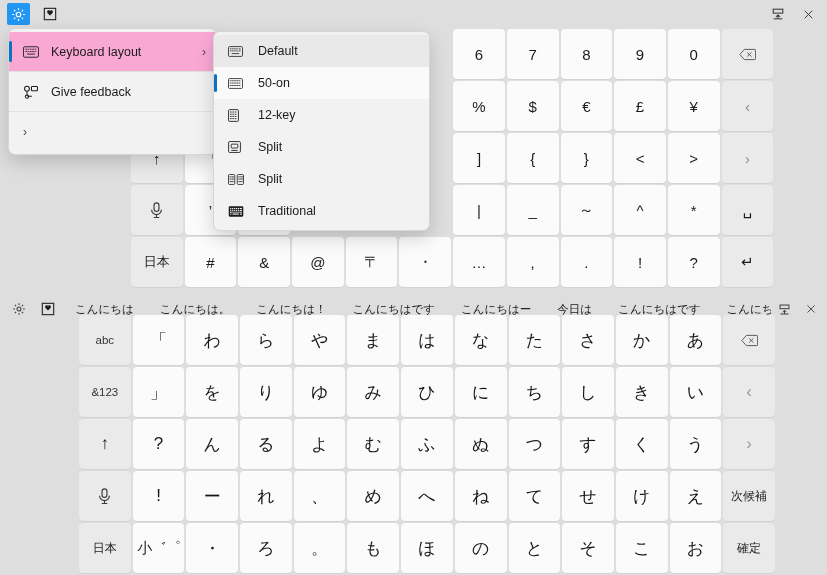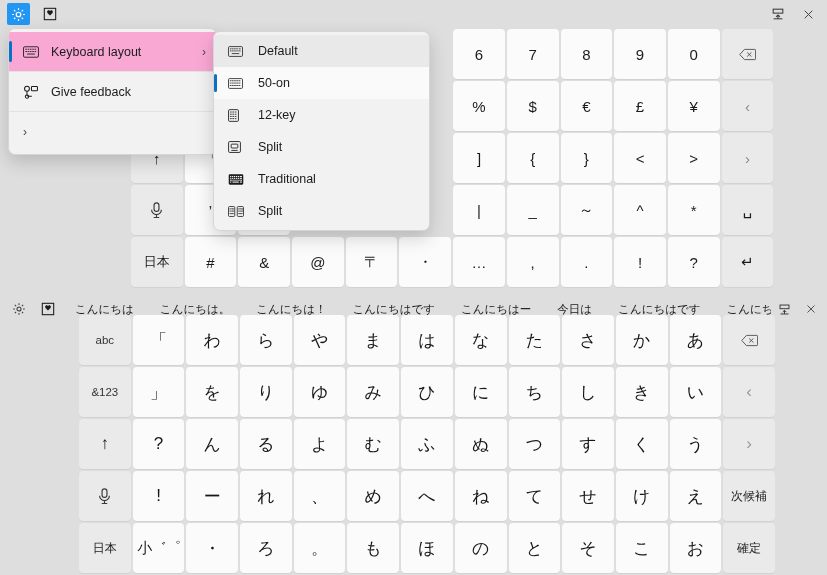--- a/index.html
+++ b/index.html
@@ -286,20 +286,30 @@
             </svg>
           </span>
           <span>12-key</span>
         </div>
         <div class="si">
           <span class="si-ico">
             <svg width="13" height="12" viewBox="0 0 14 13" fill="none" stroke="#1b1b1b" stroke-width="0.95">
               <rect x="0.6" y="0.6" width="12.8" height="11.8" rx="1.2"></rect>
               <rect x="3.4" y="3.4" width="7.2" height="4.2" rx="0.7"></rect>
               <path d="M4 10.2h6" stroke-linecap="round"></path>
+            </svg>
+          </span>
+          <span>Split</span>
+        </div>
+        <div class="si">
+          <span class="si-ico">
+            <svg width="16" height="11" viewBox="0 0 19 13" fill="none" stroke="#1b1b1b" stroke-width="0.95">
+              <rect x="0.6" y="0.6" width="7.4" height="11.8" rx="1.2"></rect>
+              <rect x="11" y="0.6" width="7.4" height="11.8" rx="1.2"></rect>
+              <path d="M2.2 3.4h1M4.4 3.4h1M6 3.4h.6M2.2 6h1M4.4 6h1M6 6h.6M2.4 9h4M12.6 3.4h1M14.8 3.4h1M16.6 3.4h.8M12.6 6h1M14.8 6h1M16.6 6h.8M12.8 9h4" stroke-linecap="round"></path>
             </svg>
           </span>
           <span>Split</span>
         </div>
         <div class="si">
           <span class="si-ico">
             <svg width="16" height="11" viewBox="0 0 18 13">
               <rect x="0.4" y="0.4" width="17.2" height="12.2" rx="1.3" fill="#1b1b1b"></rect>
               <g fill="#f2f2f2">
                 <rect x="2" y="2.3" width="1.5" height="1.3"></rect>
@@ -321,30 +331,20 @@
                 <rect x="11.7" y="6.7" width="1.5" height="1.3"></rect>
                 <rect x="14" y="6.7" width="2" height="1.3"></rect>
                 <rect x="2" y="8.9" width="1.5" height="1.3"></rect>
                 <rect x="4.8" y="8.9" width="7.5" height="1.3"></rect>
                 <rect x="13.6" y="8.9" width="2.4" height="1.3"></rect>
               </g>
             </svg>
           </span>
           <span>Traditional</span>
         </div>
-        <div class="si">
-          <span class="si-ico">
-            <svg width="16" height="11" viewBox="0 0 19 13" fill="none" stroke="#1b1b1b" stroke-width="0.95">
-              <rect x="0.6" y="0.6" width="7.4" height="11.8" rx="1.2"></rect>
-              <rect x="11" y="0.6" width="7.4" height="11.8" rx="1.2"></rect>
-              <path d="M2.2 3.4h1M4.4 3.4h1M6 3.4h.6M2.2 6h1M4.4 6h1M6 6h.6M2.4 9h4M12.6 3.4h1M14.8 3.4h1M16.6 3.4h.8M12.6 6h1M14.8 6h1M16.6 6h.8M12.8 9h4" stroke-linecap="round"></path>
-            </svg>
-          </span>
-          <span>Split</span>
-        </div>
       </div>
   </div>
 
   <div class="panel-bot">
 
     <div class="candbar">
       <div class="cb-icon" style="left:8px">
         <svg width="14" height="14" viewBox="0 0 16 16" fill="none" stroke="#3a3a3a" stroke-width="1.2">
           <circle cx="8" cy="8" r="2.3"></circle>
           <path d="M8 1.4v2M8 12.6v2M1.4 8h2M12.6 8h2M3.3 3.3l1.4 1.4M11.3 11.3l1.4 1.4M12.7 3.3l-1.4 1.4M4.7 11.3l-1.4 1.4"></path>

